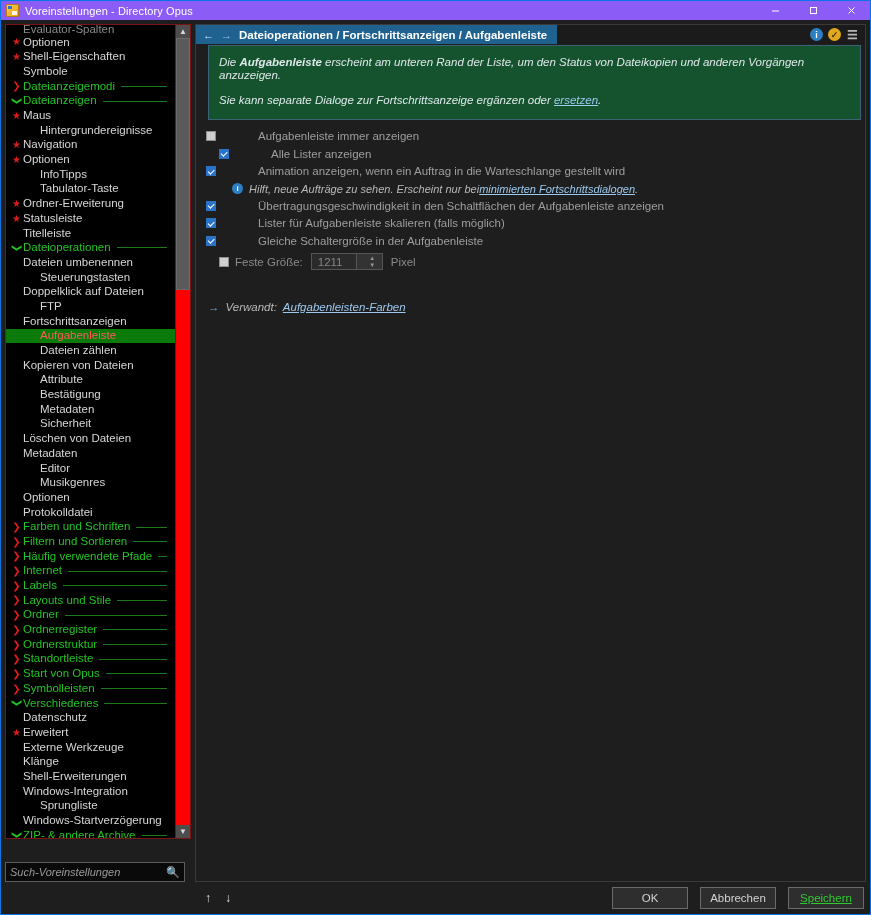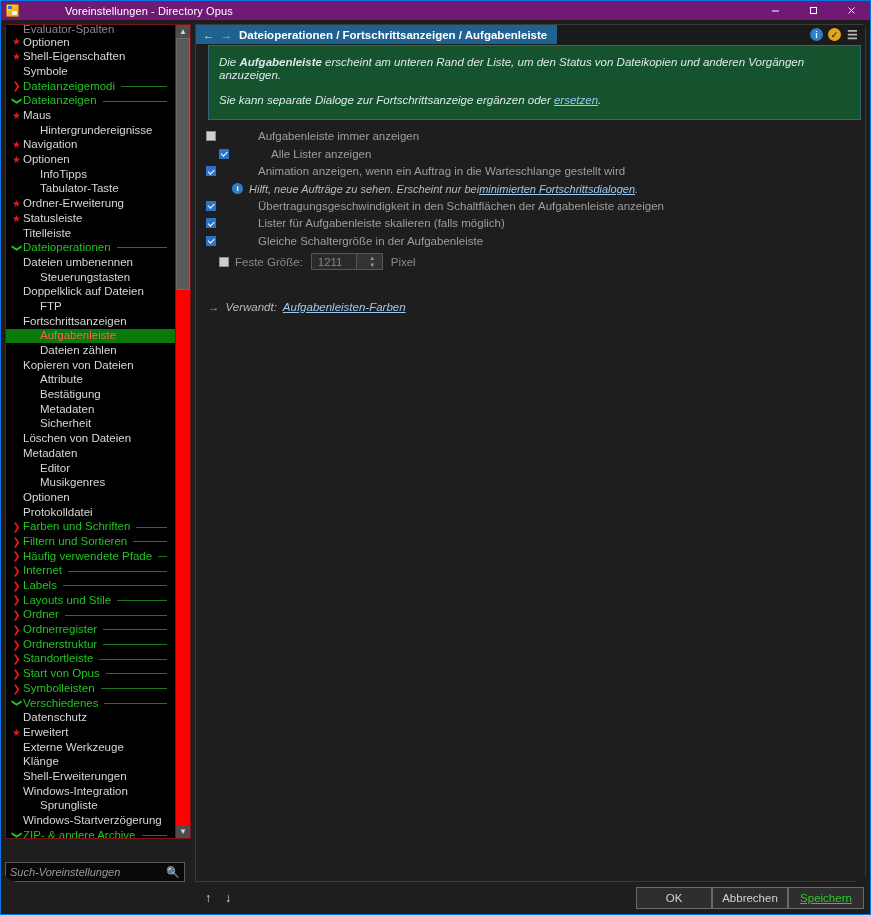--- a/index.html
+++ b/index.html
@@ -12,26 +12,25 @@
   .window {
     width: 871px; height: 915px;
     background: #1e1e1e;
     display: flex; flex-direction: column;
     border: 1px solid #0b74e5;
   }
 
   
   .titlebar {
     height: 19px; min-height: 19px;
-    background: #701a75;
+    background: #8b5cf6;
     display: flex; align-items: center;
     color: #ffffff;
     font-size: 11px;
     position: relative;
-    gap: 40px;
   }
   .title-icon {
     width: 13px; height: 13px;
     margin: 0 6px 0 5px;
     background: linear-gradient(135deg,#ffd76a 0%, #f3b62c 48%, #e8a41c 100%);
     border: 1px solid #b8791a;
     border-radius: 1px;
     position: relative;
     flex: 0 0 auto;
   }
@@ -53,21 +52,20 @@
   .win-btn svg { display:block; }
 
   
   .body {
     flex: 1 1 auto;
     display: flex;
     background: #1e1e1e;
     padding: 4px 4px 0 4px;
     gap: 4px;
     overflow: hidden;
-    border-radius: 18px;
   }
 
   
   .sidebar-wrap {
     width: 186px; min-width: 186px;
     display: flex; flex-direction: column;
   }
   .tree {
     flex: 1 1 auto;
     background: #000000;
@@ -295,21 +293,21 @@
 
   
   .footer {
     height: 32px; min-height:32px;
     display: flex; align-items: center;
     padding: 0 6px 0 4px;
     background: #1e1e1e;
   }
   .nav-arrows { display:flex; align-items:center; gap: 14px; margin-left: 14px; }
   .nav-arrows span { color:#e4e4e4; font-size: 12px; }
-  .btns-right { margin-left: auto; display:flex; gap: 0; }
+  .btns-right { margin-left: auto; display:flex; gap: 12px; }
   .btn {
     min-width: 76px; height: 22px;
     background: #2e2e2e;
     border: 1px solid #6a6a6a;
     color: #d2d2d2;
     font-size: 11.5px;
     display:flex; align-items:center; justify-content:center;
     font-family:"Liberation Sans", sans-serif;
   }
   .btn.save { color: #2fc92f; text-decoration: underline; }

